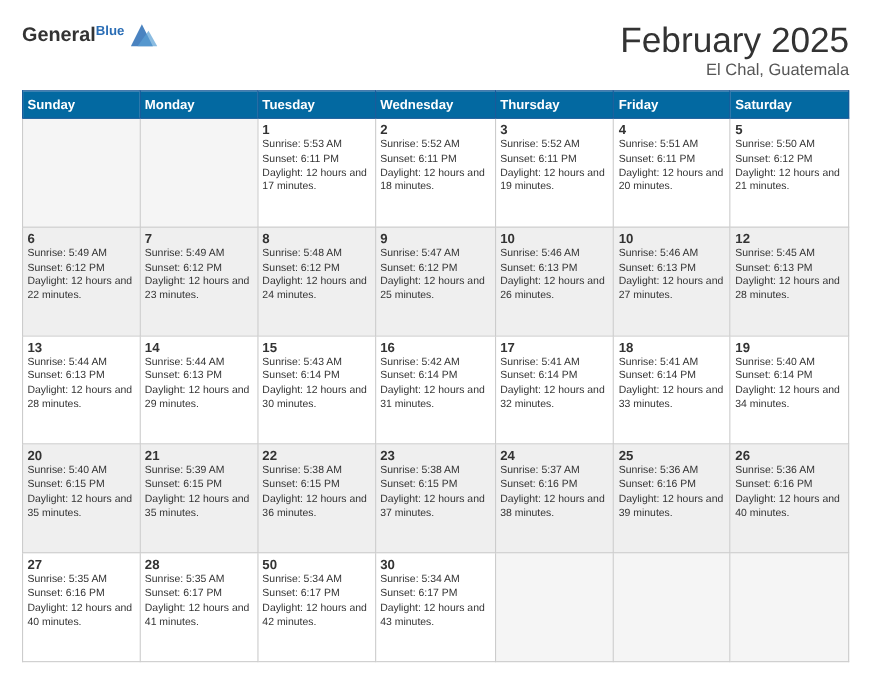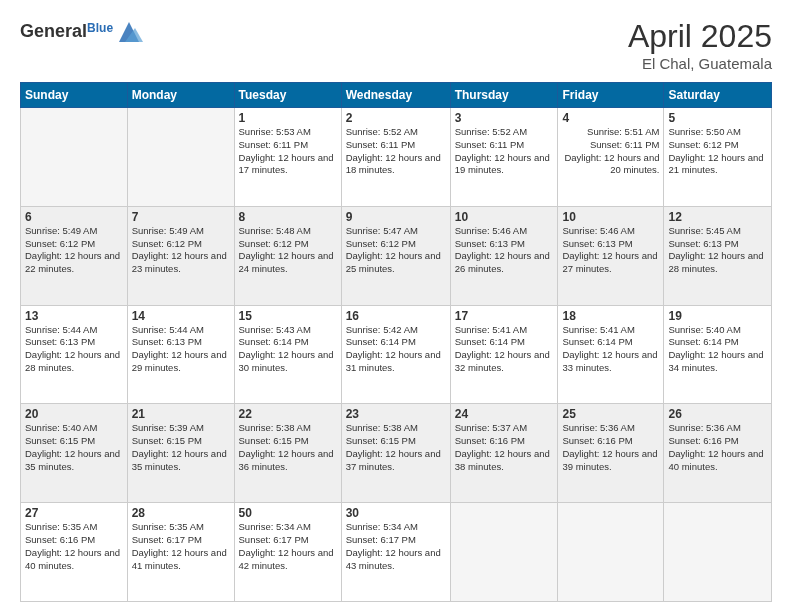--- a/index.html
+++ b/index.html
@@ -112,21 +112,21 @@
       <div class="logo-text">
         <span class="logo-general">General</span>
         <span class="logo-blue">Blue</span>
       </div>
       <svg class="logo-icon" viewBox="0 0 28 28" xmlns="http://www.w3.org/2000/svg">
         <polygon points="4,24 14,4 24,24" fill="#2a6db5" opacity="0.85"></polygon>
         <polygon points="10,24 20,10 28,24" fill="#5a9fd4" opacity="0.7"></polygon>
       </svg>
     </div>
     <div class="title-block">
-      <div class="month-title">April 2025</div>
+      <div class="month-title">February 2025</div>
       <div class="location-title">El Chal, Guatemala</div>
     </div>
   </div>
 
   <table class="calendar">
     <thead>
       <tr>
         <th>Sunday</th>
         <th>Monday</th>
         <th>Tuesday</th>
@@ -153,21 +153,21 @@
 Daylight: 12 hours and 18 minutes.</div>
           </td>
           <td>
             <span class="day-number">3</span>
             <div class="day-info" style="white-space: pre-line;">Sunrise: 5:52 AM
 Sunset: 6:11 PM
 Daylight: 12 hours and 19 minutes.</div>
           </td>
           <td>
             <span class="day-number">4</span>
-            <div class="day-info" style="white-space: pre-line; text-align: right;">Sunrise: 5:51 AM
+            <div class="day-info" style="white-space: pre-line;">Sunrise: 5:51 AM
 Sunset: 6:11 PM
 Daylight: 12 hours and 20 minutes.</div>
           </td>
           <td>
             <span class="day-number">5</span>
             <div class="day-info" style="white-space: pre-line;">Sunrise: 5:50 AM
 Sunset: 6:12 PM
 Daylight: 12 hours and 21 minutes.</div>
           </td>
         </tr>

